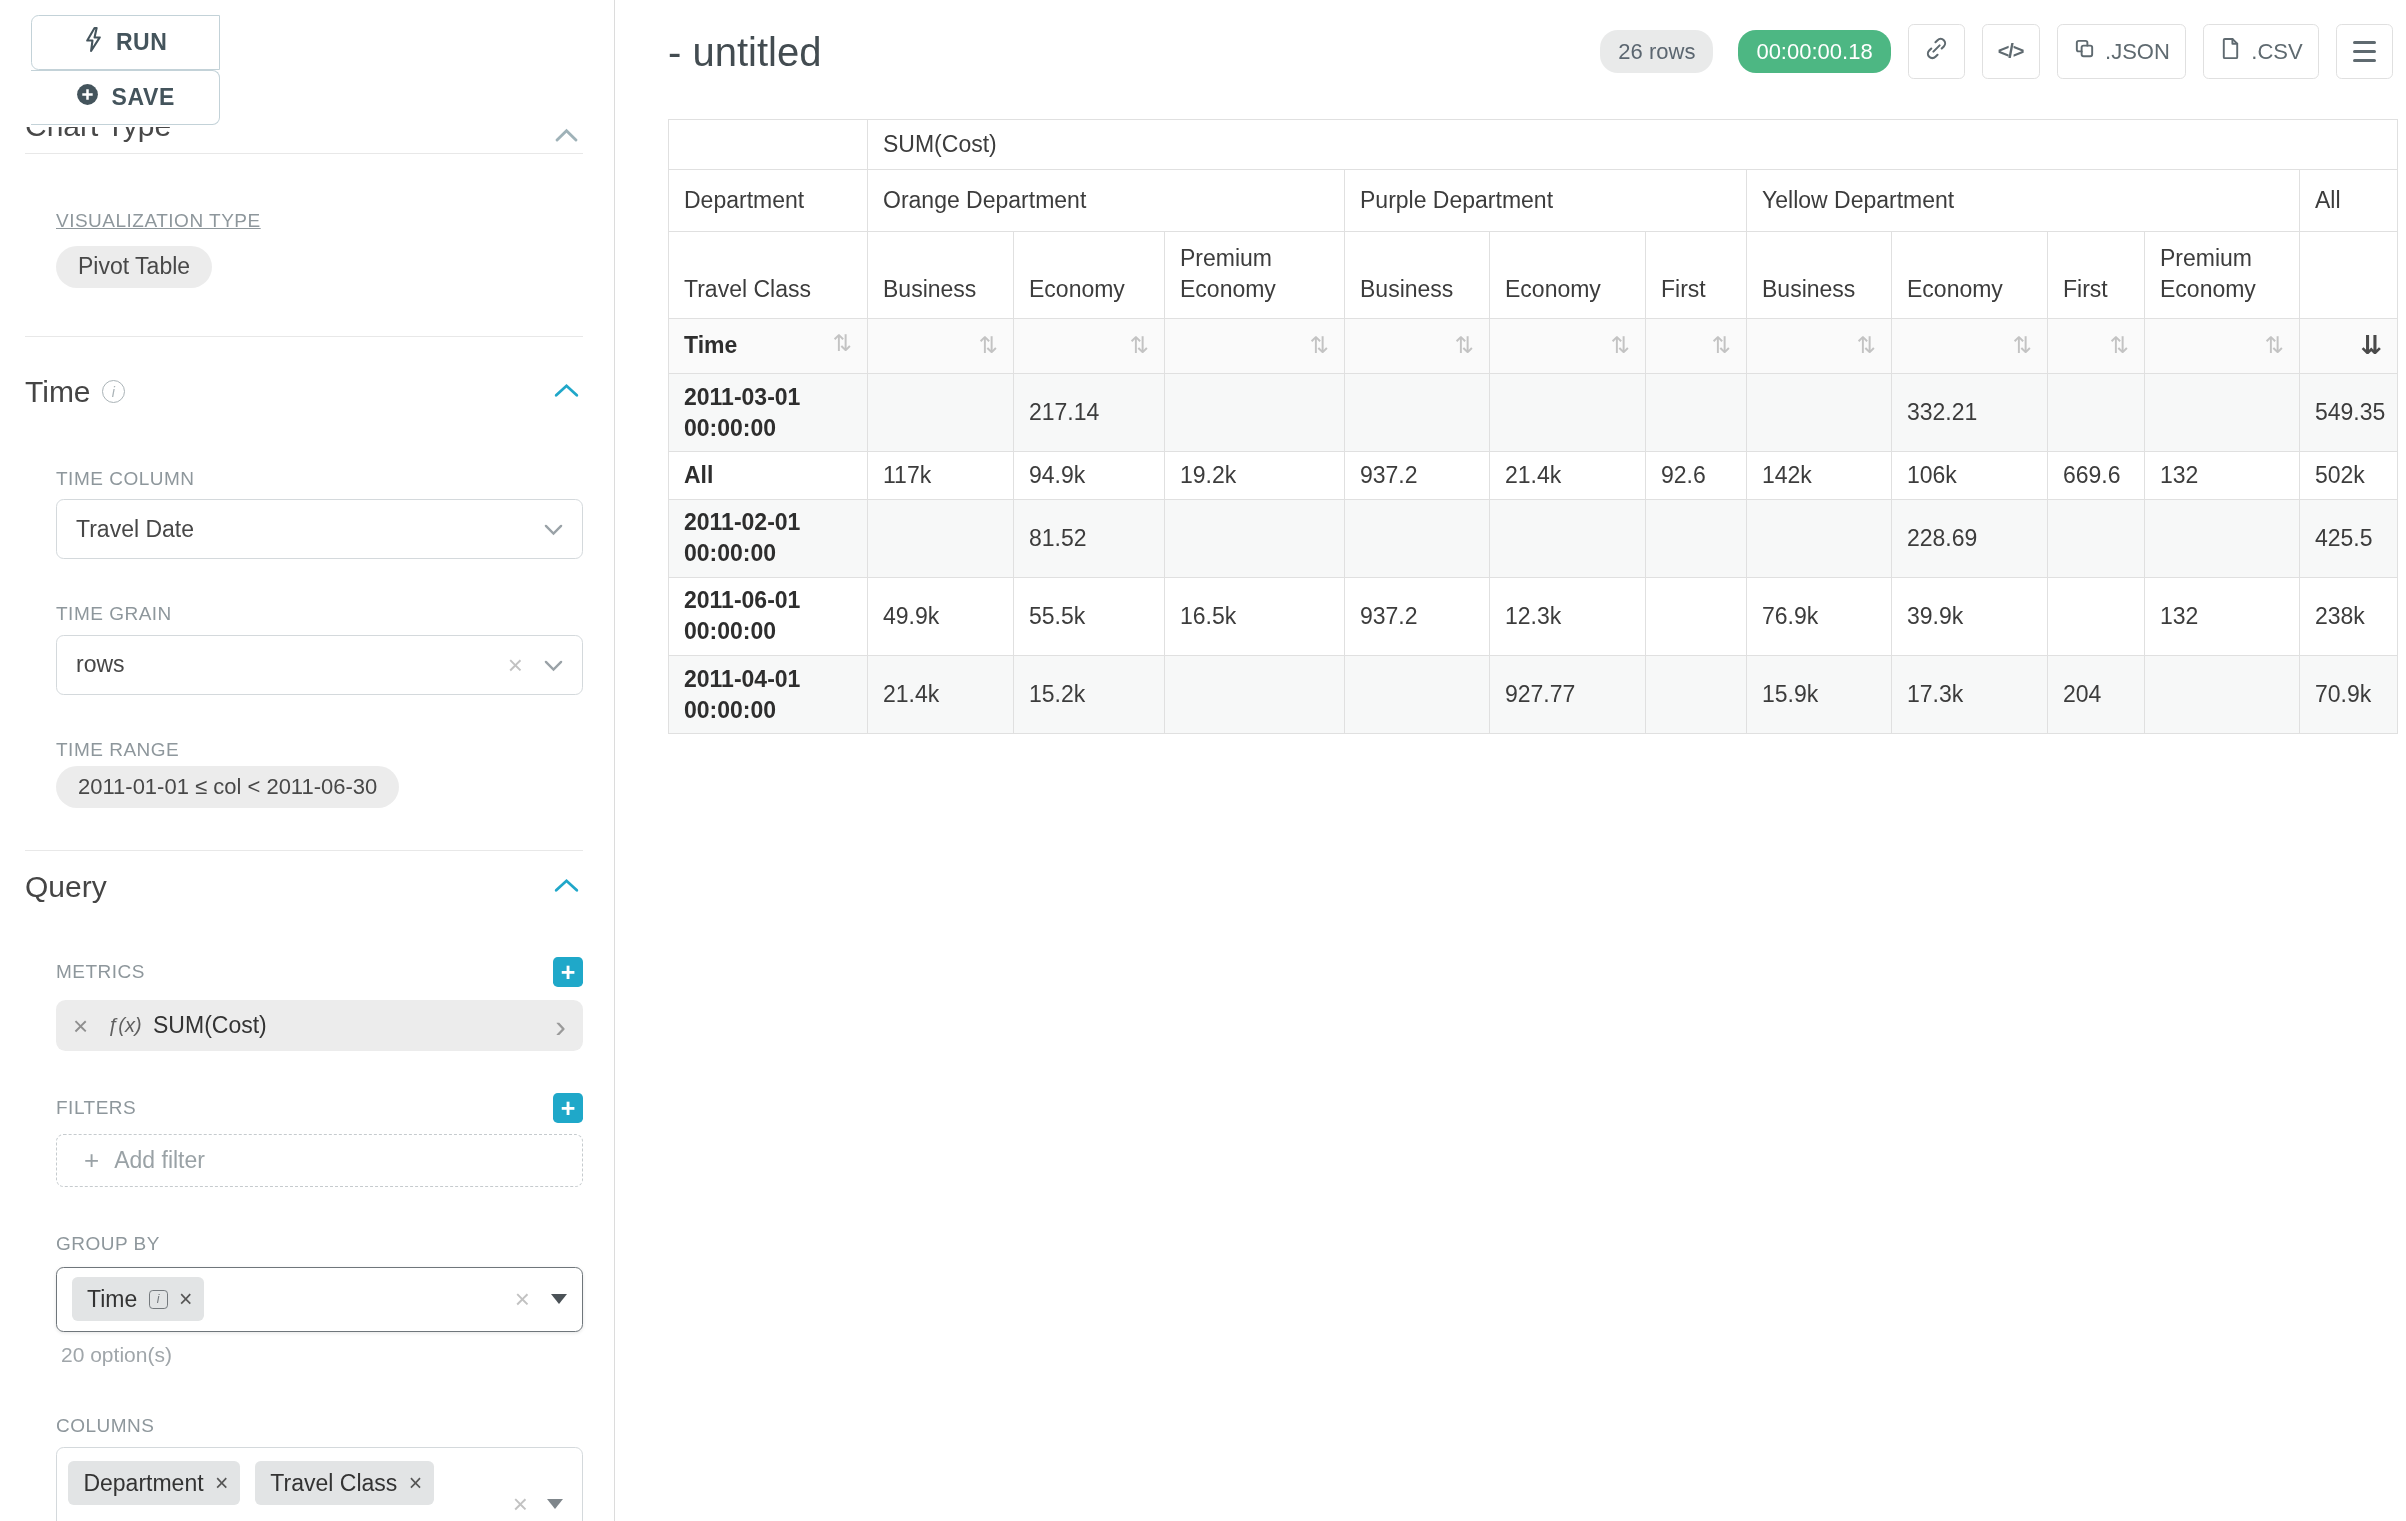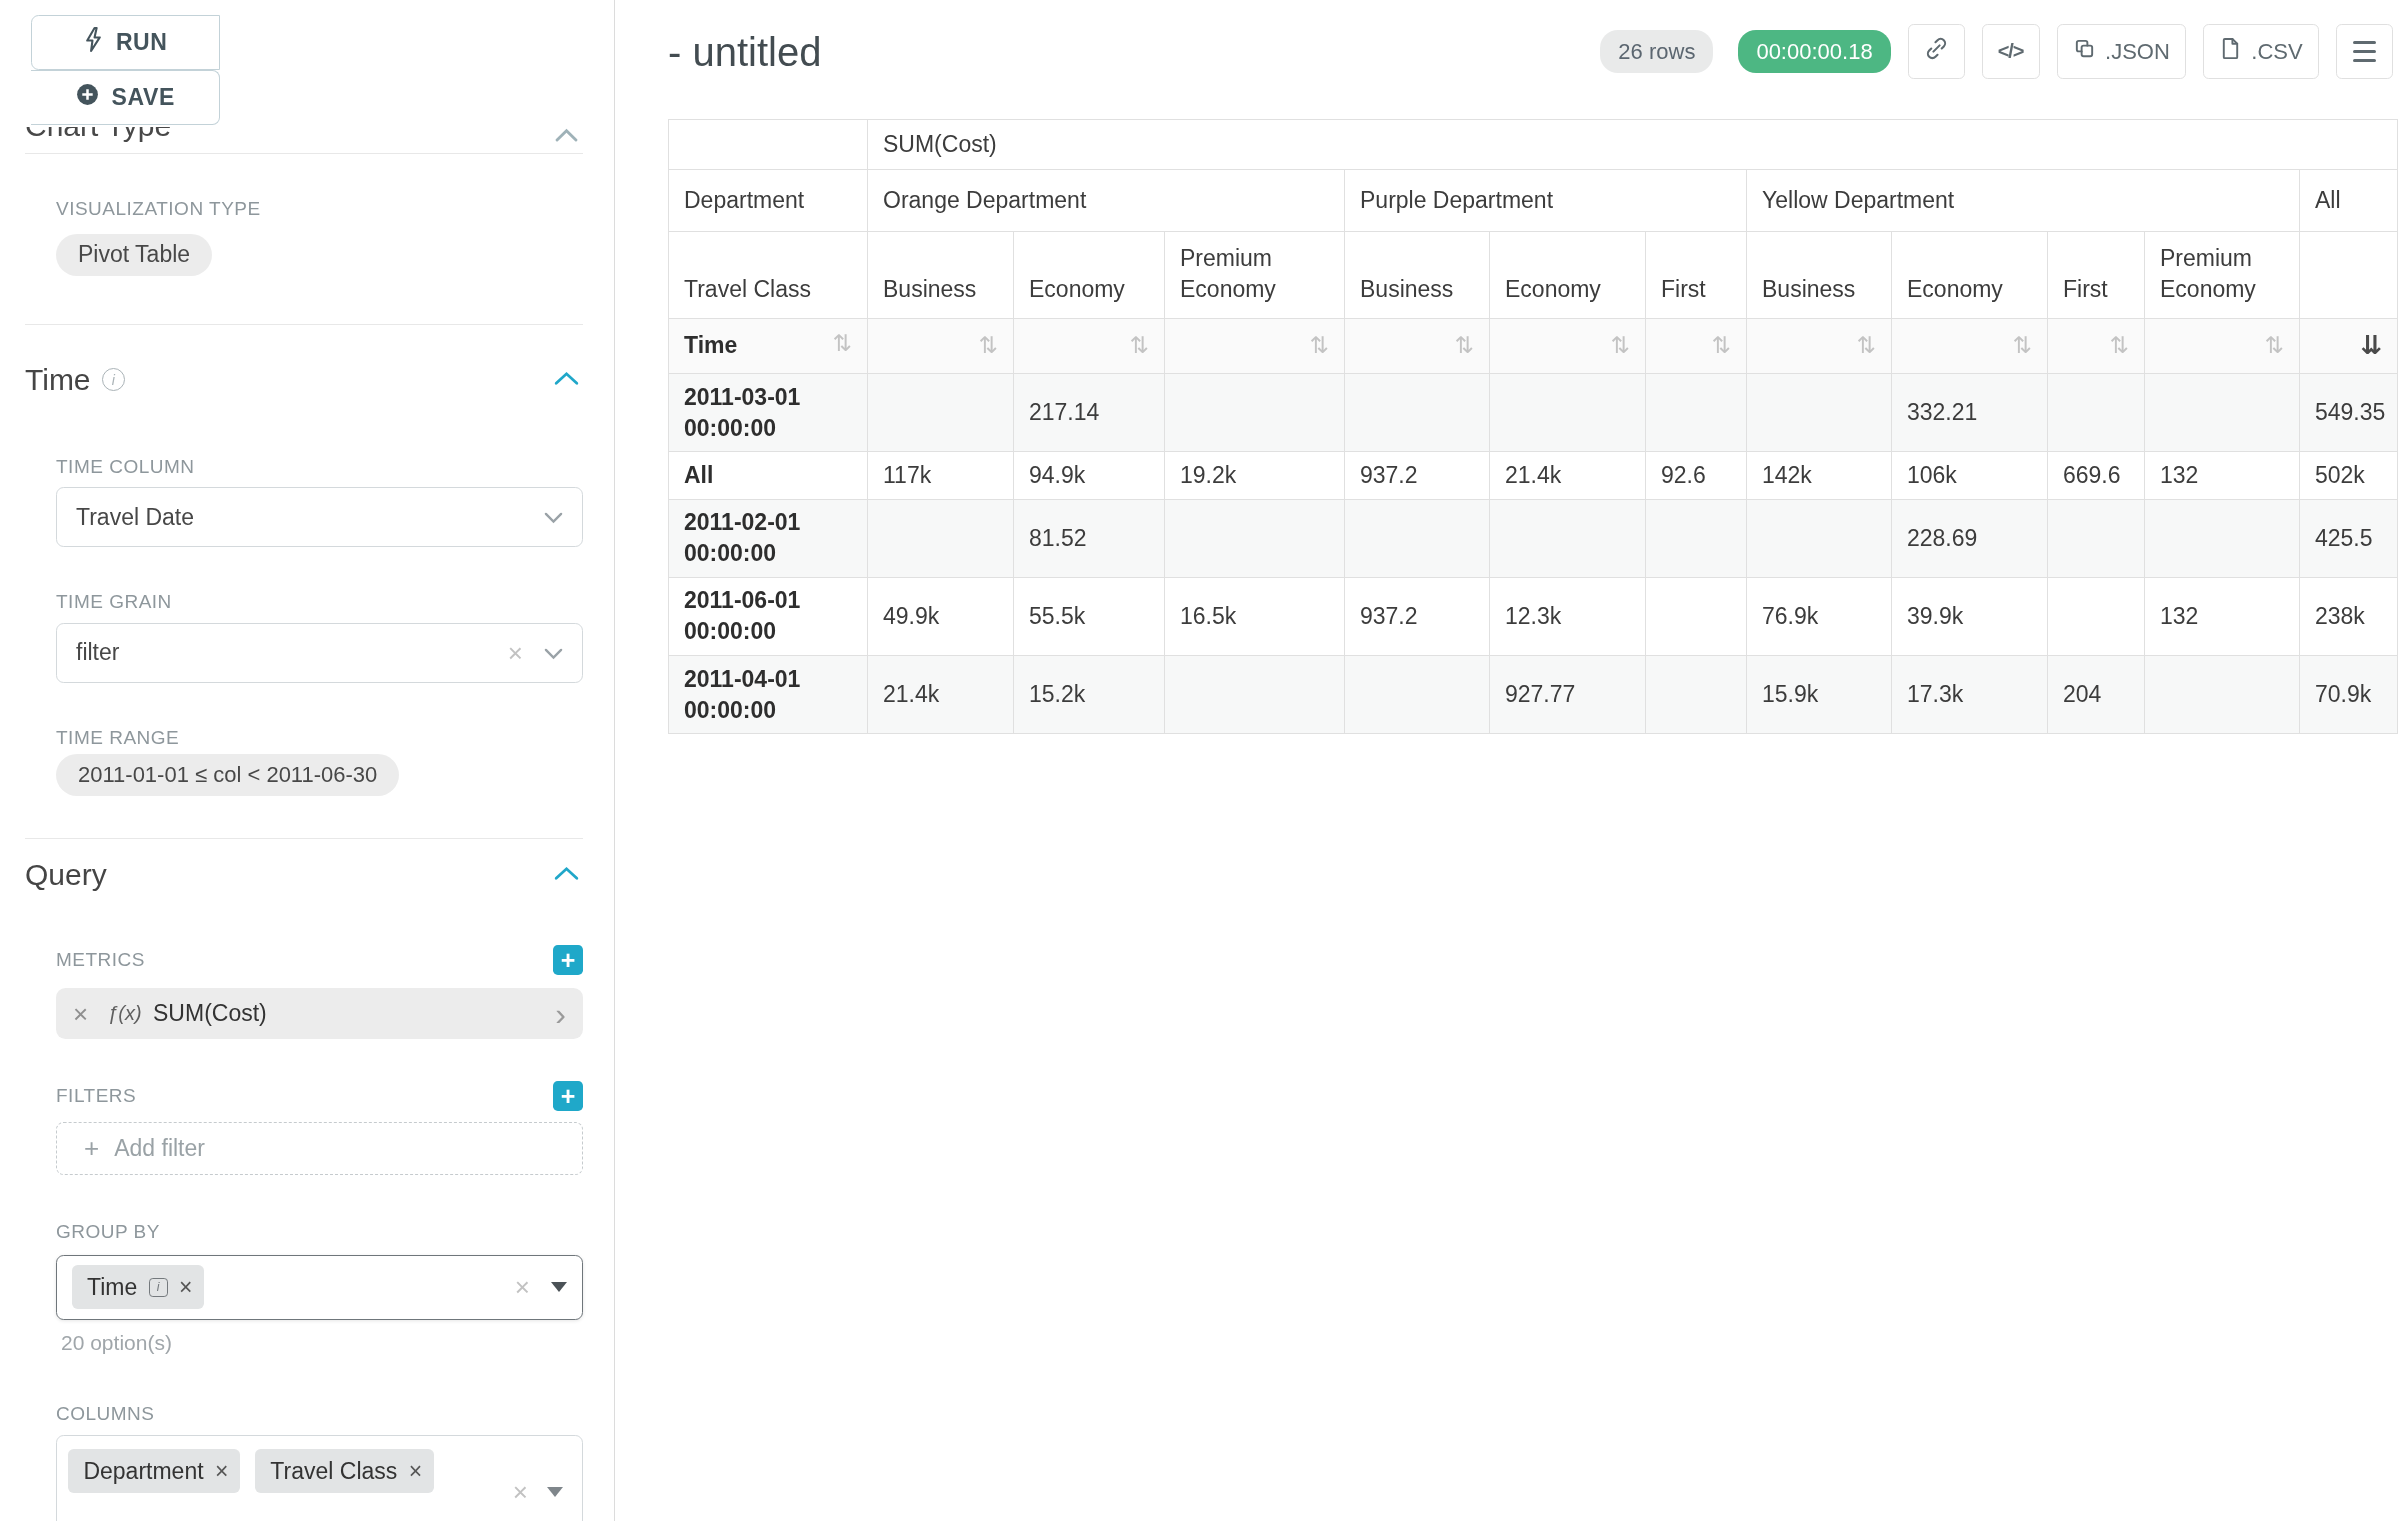--- a/index.html
+++ b/index.html
@@ -23,21 +23,21 @@
   .sb-btn svg { flex:none; }
 
   .scrolled-header { height:19px; overflow:hidden; margin:1.9px 31px 0 25px; position:relative; }
   .sh-inner { position:absolute; top:-19px; left:0; right:3.8px;
               display:flex; align-items:center; justify-content:space-between; }
   .sh-title { font-size:30px; color:#484848; line-height:36px; white-space:nowrap; }
 
   .divider { border-top:1px solid #e8e8e8; margin:7.6px 31px 0 25px; }
 
   .ctl-label { font-size:19px; color:#8e979c; letter-spacing:0.5px; margin:0 31px 0 56px; }
-  .mt-lg { margin-top:44px; } .mt-md { margin-top:44px; }
+  .mt-lg { margin-top:56px;text-decoration:underline; } .mt-md { margin-top:44px; }
 
   .pill-round { display:inline-flex; align-items:center; height:42px; padding:0 22px;
                 background:#ececec; border-radius:21px; font-size:23px; color:#484848;
                 margin:13.3px 0 0 56px; cursor:pointer; white-space:nowrap; }
 
   .section-header { display:flex; align-items:center; margin:38px 35px 0 25px; }
   .section-title { font-size:30px; color:#454545; }
   .info-circle { display:inline-flex; align-items:center; justify-content:center;
                  width:23px; height:23px; border:1.9px solid #aab3b7; border-radius:50%;
                  color:#aab3b7; font-size:14.3px; font-style:italic; margin-left:11.4px; flex:none; }
@@ -183,21 +183,21 @@
     <span class="spacer"></span>
     <span class="chev-down">
       <svg width="19" height="12.4" viewBox="0 0 20 13">
           <path d="M2 2l8 8 8-8" stroke="#9aa2a7" stroke-width="2.5" fill="none" stroke-linecap="round"></path>
         </svg>
     </span>
   </div>
 
   <div class="ctl-label mt-md">TIME GRAIN</div>
   <div class="select-box">
-    <span>filter</span>
+    <span>rows</span>
     <span class="spacer"></span>
     <span class="clear-x">×</span>
     <span class="chev-down">
       <svg width="19" height="12.4" viewBox="0 0 20 13">
           <path d="M2 2l8 8 8-8" stroke="#9aa2a7" stroke-width="2.5" fill="none" stroke-linecap="round"></path>
         </svg>
     </span>
   </div>
 
   <div class="ctl-label mt-md">TIME RANGE</div>

